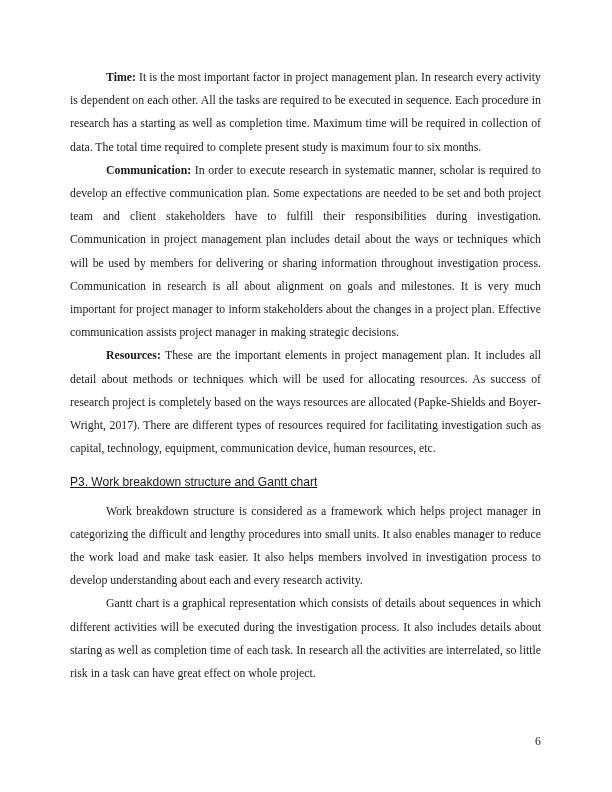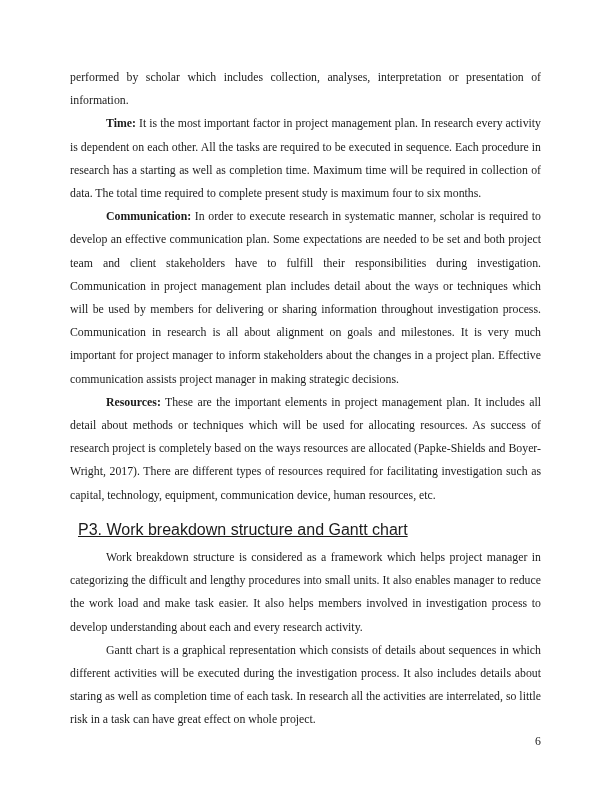--- a/index.html
+++ b/index.html
@@ -31,23 +31,23 @@
     padding: 0;
   }
   .para.indent {
     text-indent: 36px;
   }
   .para b {
     font-weight: bold;
     margin-top: 33px;
   }
   .heading {
-    margin: 11px 0 5px 8px;
+    margin: 11px 0 5px 0;
     font-family: "Liberation Sans", sans-serif;
-    font-size: 16px;
+    font-size: 12px;
     font-weight: 400;
     text-decoration: underline;
     text-align: left;
     line-height: 23.2px;
     color: #1b1b1b;
   }
   .page-number {
     position: absolute;
     right: 71px;
     top: 733px;
@@ -55,21 +55,20 @@
     line-height: 16px;
     color: #1b1b1b;
   }
 </style>
 </head>
 <body>
 
 <div class="page">
   <div class="content">
 
-    <p class="para"><span>performed by scholar which includes collection, analyses, interpretation or presentation of information.</span></p>
 
     <p class="para indent"><b>Time:</b><span> It is the most important factor in project management plan. In research every activity is dependent on each other. All the tasks are required to be executed in sequence. Each procedure in research has a starting as well as completion time. Maximum time will be required in collection of data. The total time required to complete present study is maximum four to six months.</span></p>
 
     <p class="para indent"><b>Communication:</b><span> In order to execute research in systematic manner, scholar is required to develop an effective communication plan. Some expectations are needed to be set and both project team and client stakeholders have to fulfill their responsibilities during investigation. Communication in project management plan includes detail about the ways or techniques which will be used by members for delivering or sharing information throughout investigation process. Communication in research is all about alignment on goals and milestones. It is very much important for project manager to inform stakeholders about the changes in a project plan. Effective communication assists project manager in making strategic decisions.</span></p>
 
     <p class="para indent"><b>Resources:</b><span> These are the important elements in project management plan. It includes all detail about methods or techniques which will be used for allocating resources. As success of research project is completely based on the ways resources are allocated (Papke-Shields and Boyer-Wright, 2017). There are different types of resources required for facilitating investigation such as capital, technology, equipment, communication device, human resources, etc.</span></p>
 
     <h2 class="heading">P3. Work breakdown structure and Gantt chart</h2>
 
     <p class="para indent"><span>Work breakdown structure is considered as a framework which helps project manager in categorizing the difficult and lengthy procedures into small units. It also enables manager to reduce the work load and make task easier. It also helps members involved in investigation process to develop understanding about each and every research activity.</span></p>

